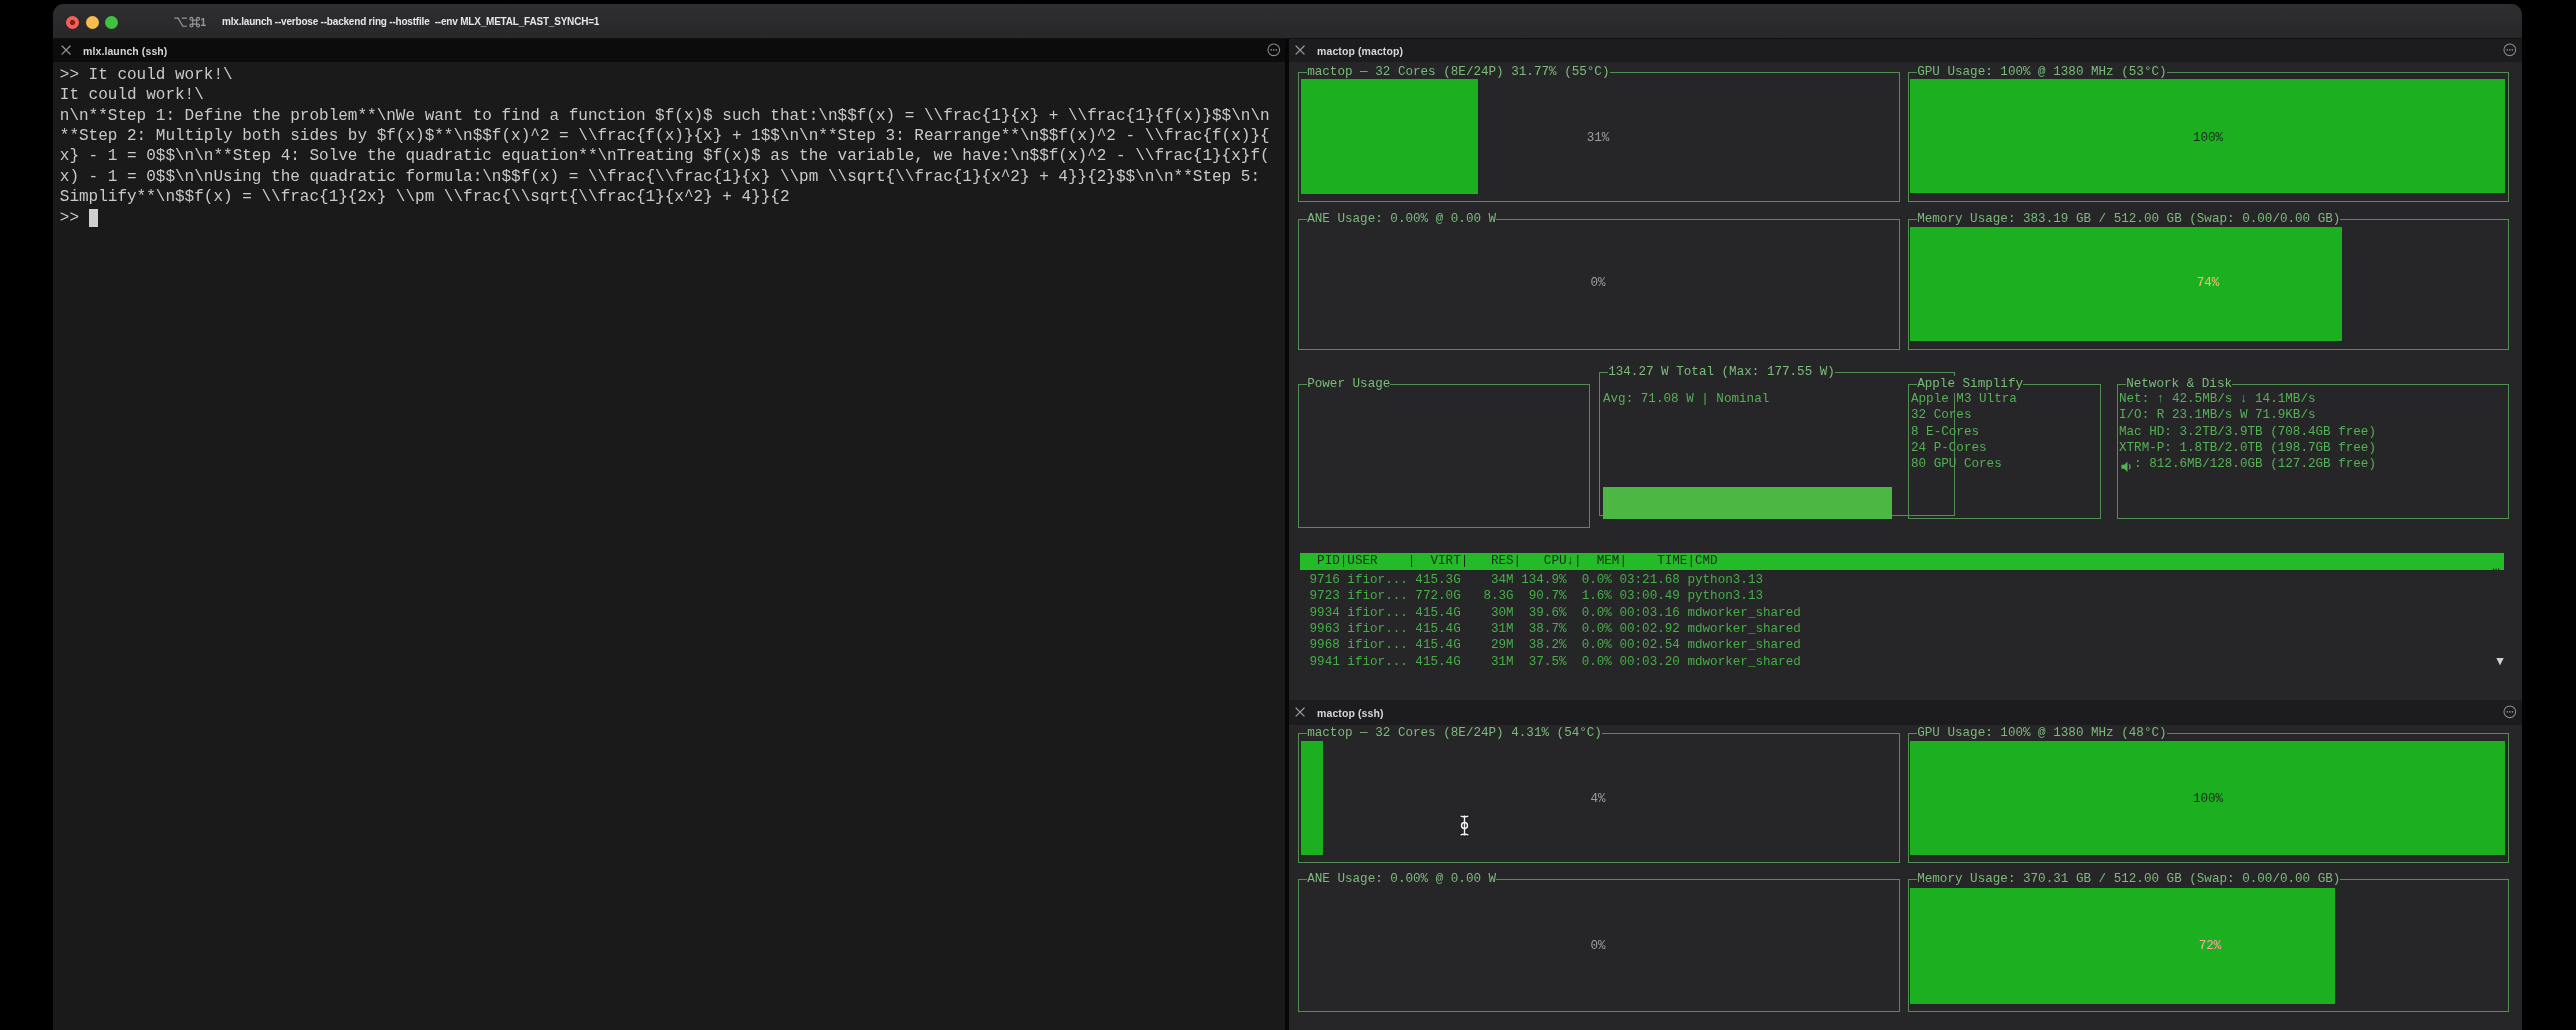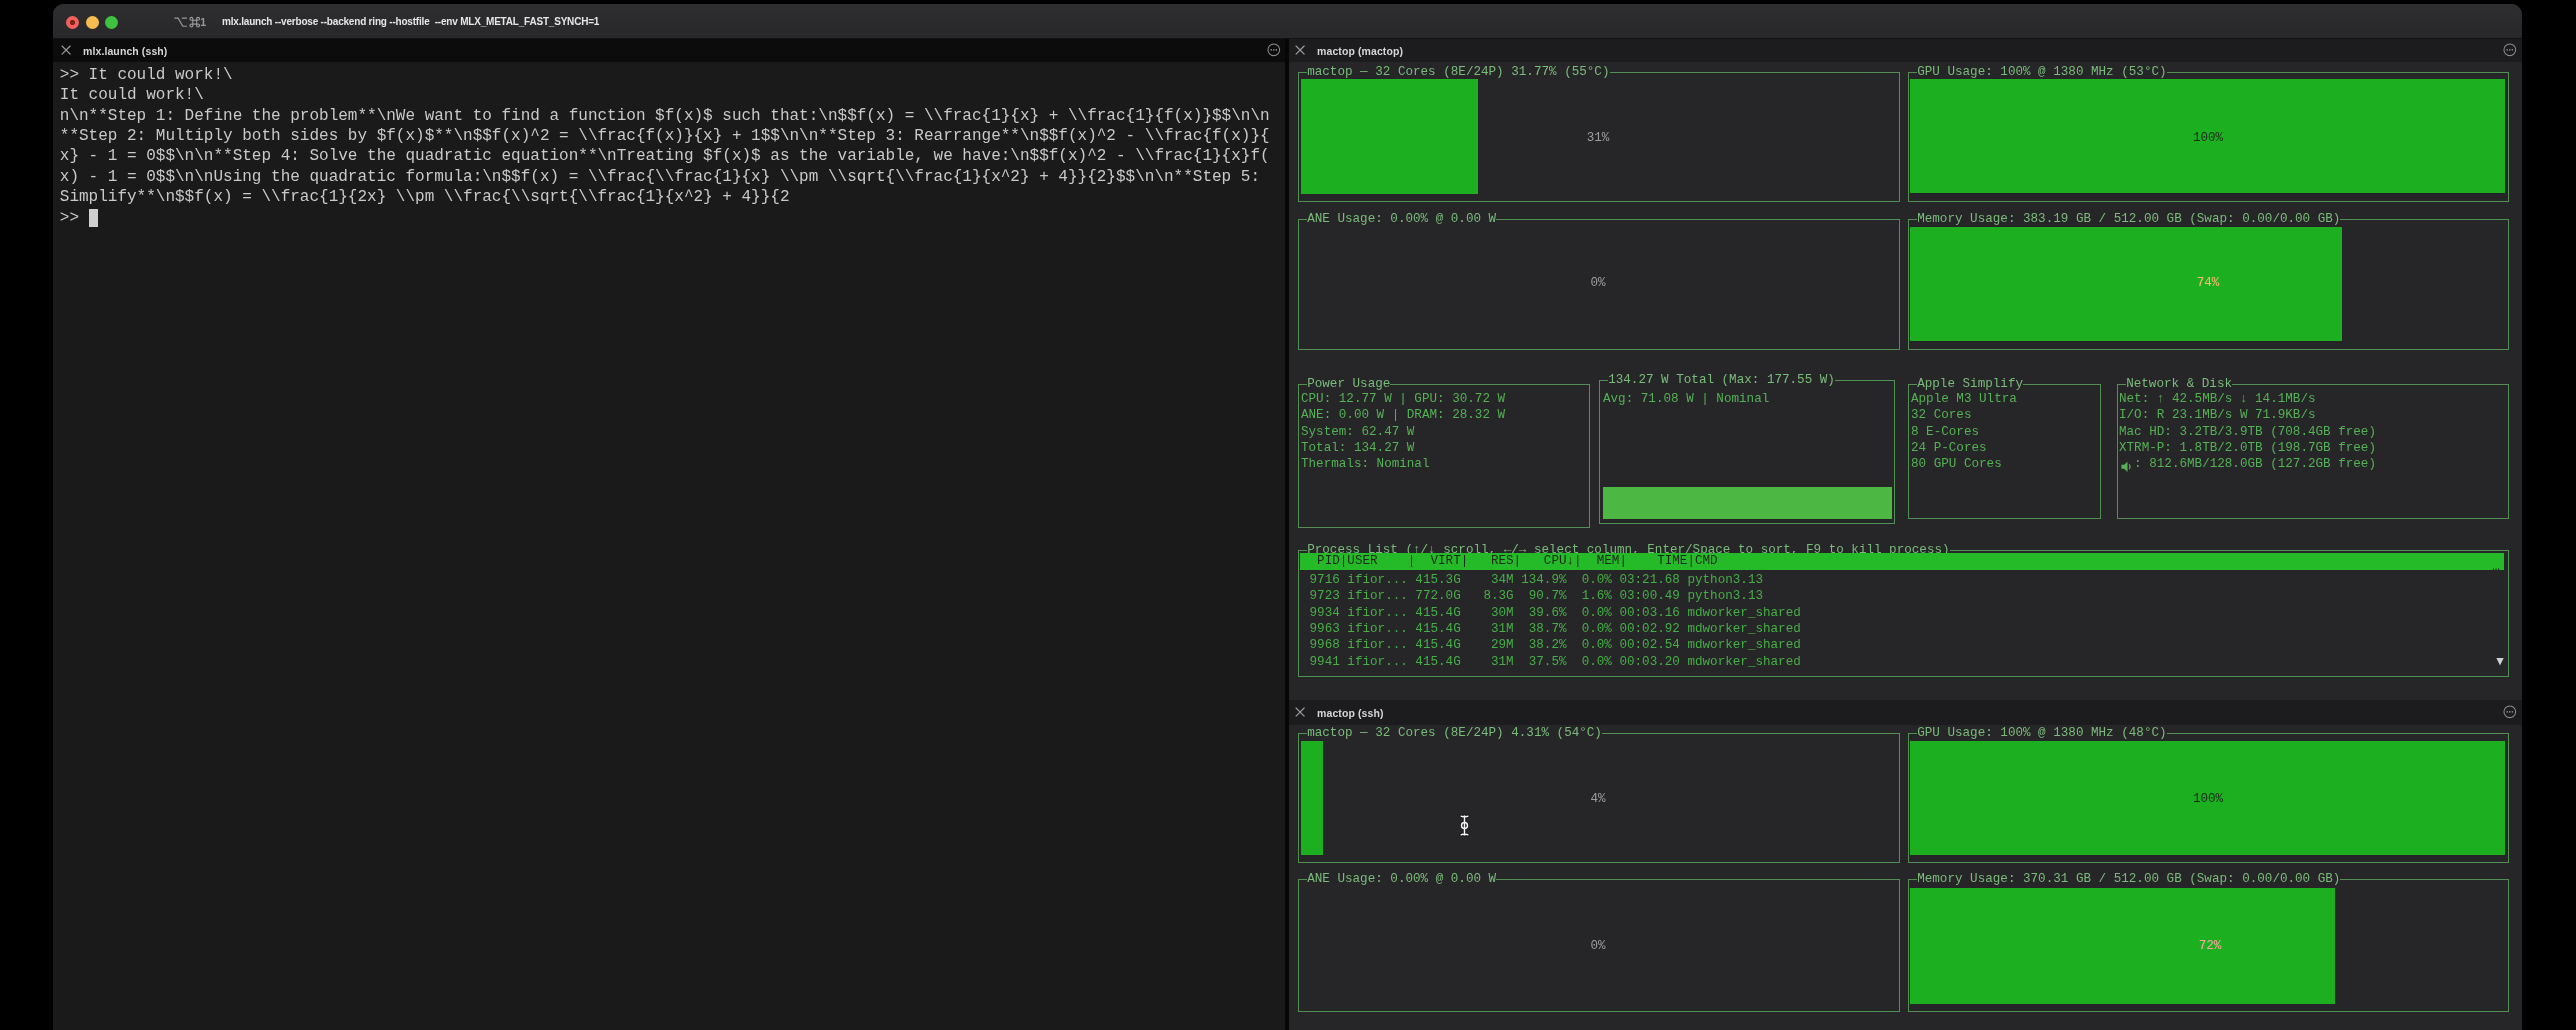--- a/index.html
+++ b/index.html
@@ -100,31 +100,28 @@
     </div>
     <div class="box" style="left:1245px;top:215px;width:602px;height:131px">
       <span class="bt">ANE Usage: 0.00% @ 0.00 W</span>
     </div>
     <div class="box" style="left:1855px;top:215px;width:601px;height:131px">
       <span class="bt">Memory Usage: 383.19 GB / 512.00 GB (Swap: 0.00/0.00 GB)</span>
     </div>
     <div class="box" style="left:1245px;top:380px;width:292px;height:144px">
       <span class="bt">Power Usage</span>
     </div>
-    <div class="box" style="left:1546px;top:376px;width:296px;height:144px">
+    <div class="box" style="left:1546px;top:368px;width:356px;height:144px">
       <span class="bt">134.27 W Total (Max: 177.55 W)</span>
     </div>
     <div class="box" style="left:1855px;top:380px;width:193px;height:135px">
       <span class="bt">Apple Simplify</span>
     </div>
     <div class="box" style="left:2064px;top:380px;width:392px;height:135px">
       <span class="bt">Network &amp; Disk</span>
-    </div>
-    <div class="box" style="left:1245px;top:546px;width:1211px;height:127px">
-      <span class="bt">Process List (↑/↓ scroll, ←/→ select column, Enter/Space to sort, F9 to kill process)</span>
     </div>
     <div class="box" style="left:1245px;top:729px;width:602px;height:130px">
       <span class="bt">mactop — 32 Cores (8E/24P) 4.31% (54°C)</span>
     </div>
     <div class="box" style="left:1855px;top:729px;width:601px;height:130px">
       <span class="bt">GPU Usage: 100% @ 1380 MHz (48°C)</span>
     </div>
     <div class="box" style="left:1245px;top:875px;width:602px;height:133px">
       <span class="bt">ANE Usage: 0.00% @ 0.00 W</span>
     </div>
@@ -142,25 +139,20 @@
 <div class="lb" style="left:1545px;top:134px;color:#9d9da0">31%</div>
     <div class="lb" style="left:2155px;top:134px;color:#1b2a1b">100%</div>
     <div class="lb" style="left:1545px;top:279px;color:#9d9da0">0%</div>
     <div class="lb" style="left:2155px;top:279px;color:#fdba74">74%</div>
     <div class="lb" style="left:2447px;top:658px;color:#d0d0d0">▼</div>
     <div class="lb" style="left:2443px;top:563px;color:#1b2a1b">…</div>
     <div class="lb" style="left:1545px;top:795px;color:#9d9da0">4%</div>
     <div class="lb" style="left:2155px;top:795px;color:#1b2a1b">100%</div>
     <div class="lb" style="left:1545px;top:942px;color:#9d9da0">0%</div>
     <div class="lb" style="left:2157px;top:942px;color:#fca5a5">72%</div>
-<pre class="g" style="left:1248px;top:387px">CPU: 12.77 W | GPU: 30.72 W
-ANE: 0.00 W | DRAM: 28.32 W
-System: 62.47 W
-Total: 134.27 W
-Thermals: Nominal</pre>
     <pre class="g" style="left:1550px;top:387px">Avg: 71.08 W | Nominal</pre>
     <pre class="g" style="left:1858px;top:387px">Apple M3 Ultra
 32 Cores
 8 E-Cores
 24 P-Cores
 80 GPU Cores</pre>
     <div class="ab" style="left:2066px;top:387px;width:381px;height:88px">
       <pre class="g" style="left:0;top:0">Net: ↑ 42.5MB/s ↓ 14.1MB/s
 I/O: R 23.1MB/s W 71.9KB/s
 Mac HD: 3.2TB/3.9TB (708.4GB free)

